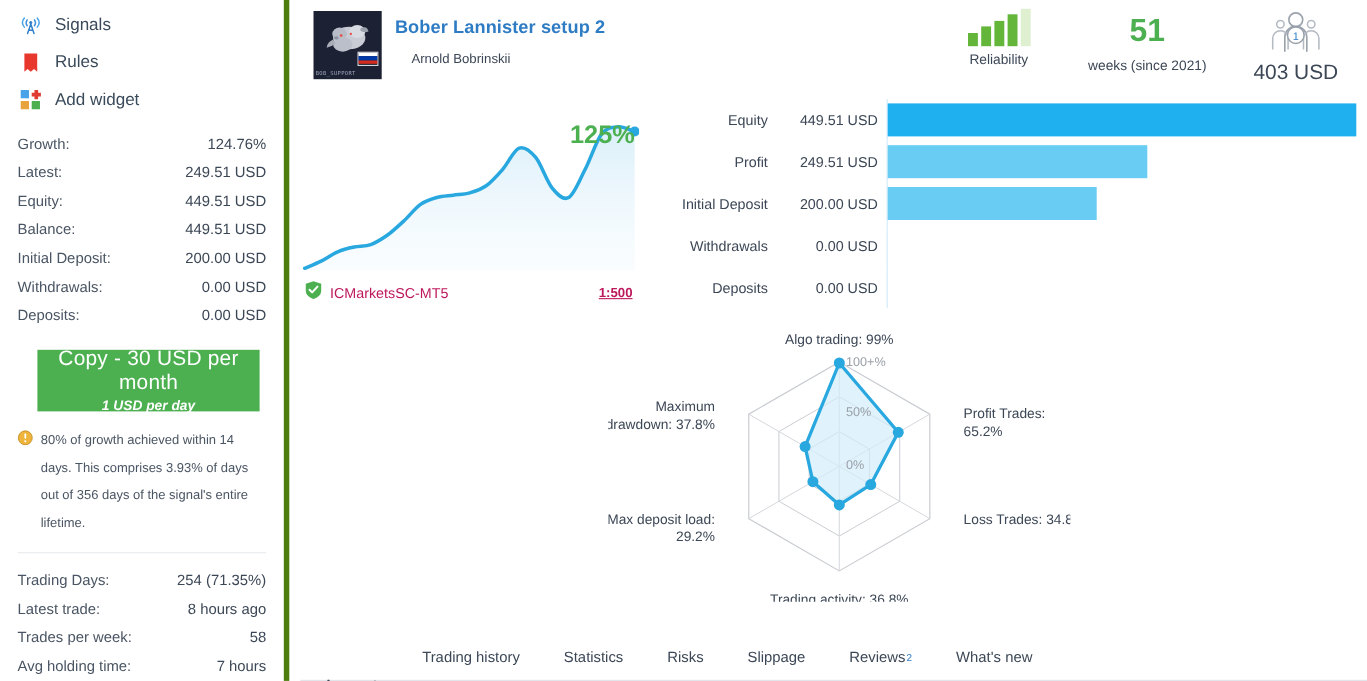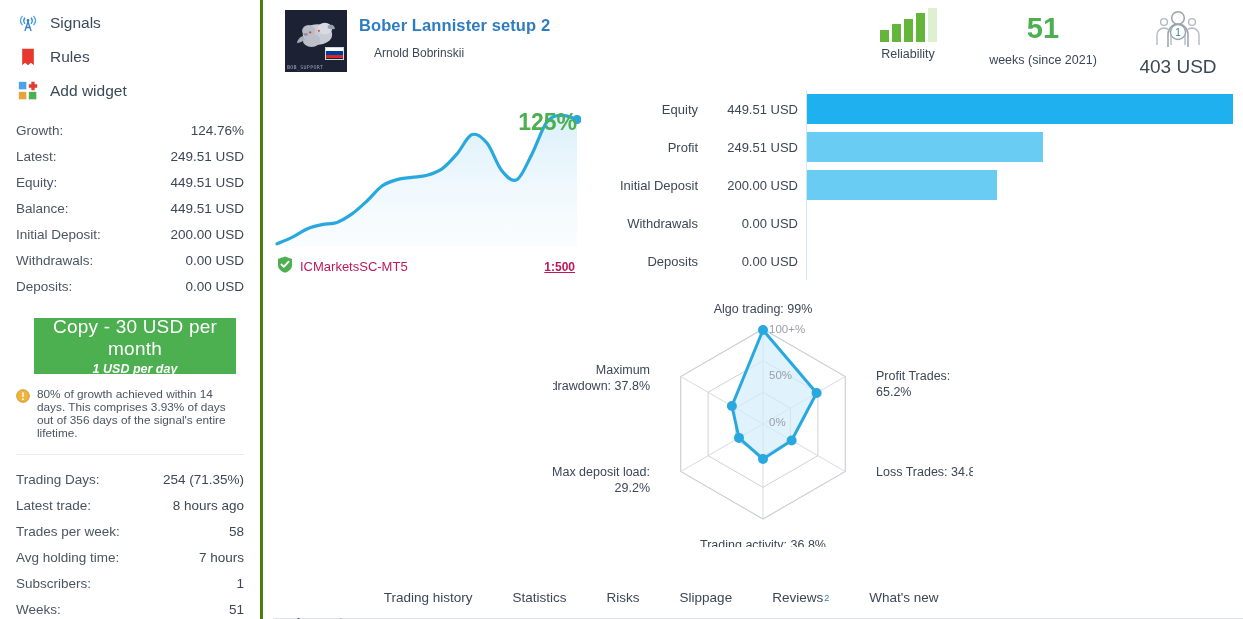--- a/index.html
+++ b/index.html
@@ -9,21 +9,21 @@
     font-family: "Liberation Sans", sans-serif;
     color: #2b3a4a;
     overflow: hidden;
   }
   .page { position: relative; width: 1243px; height: 619px; }
 
   
   .sidebar {
     position: absolute; left: 0; top: 0;
     width: 263px; height: 619px;
-    border-right: 3px solid #4d7c0f;
+    border-right: 5px solid #4d7c0f;
     padding: 0 16px;
   }
   .nav-item {
     display: flex; align-items: center;
     height: 30px; margin-top: 4px;
     cursor: pointer;
   }
   .nav-item:first-child { margin-top: 8px; }
   .nav-icon { width: 24px; height: 24px; margin-right: 10px; flex: 0 0 24px;
               display: flex; align-items: center; justify-content: center; }
@@ -47,21 +47,21 @@
     cursor: pointer;
     text-align: center;
   }
   .copy-btn .l1 { font-size: 19px; letter-spacing: .2px; }
   .copy-btn .l2 { font-size: 12.5px; font-style: italic; font-weight: bold; margin-top: 2px; }
 
   .notice {
     margin-top: 14px;
     display: flex;
     font-size: 11.8px;
-    line-height: 13px;
+    line-height: 25px;
     color: #4a5563;
   }
   .notice .warn-ico { flex: 0 0 16px; margin-right: 5px; margin-top: 1px; }
   .notice .txt { }
 
   .divider { height: 1px; background: #e8eaed; margin-top: 14px; }
 
   
   .main { position: absolute; left: 263px; top: 0; right: 0; bottom: 0; }
 

